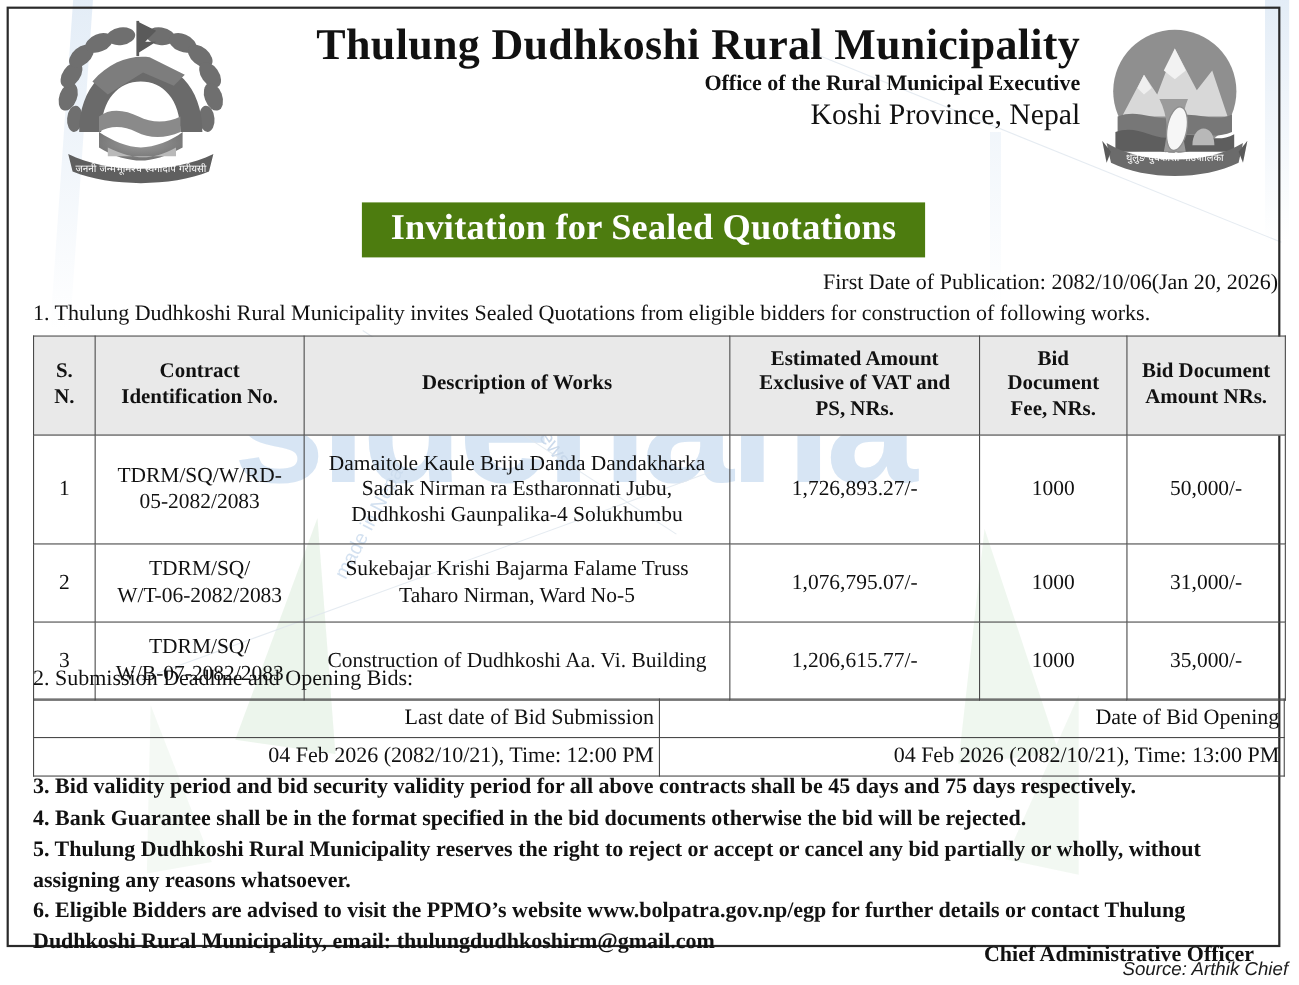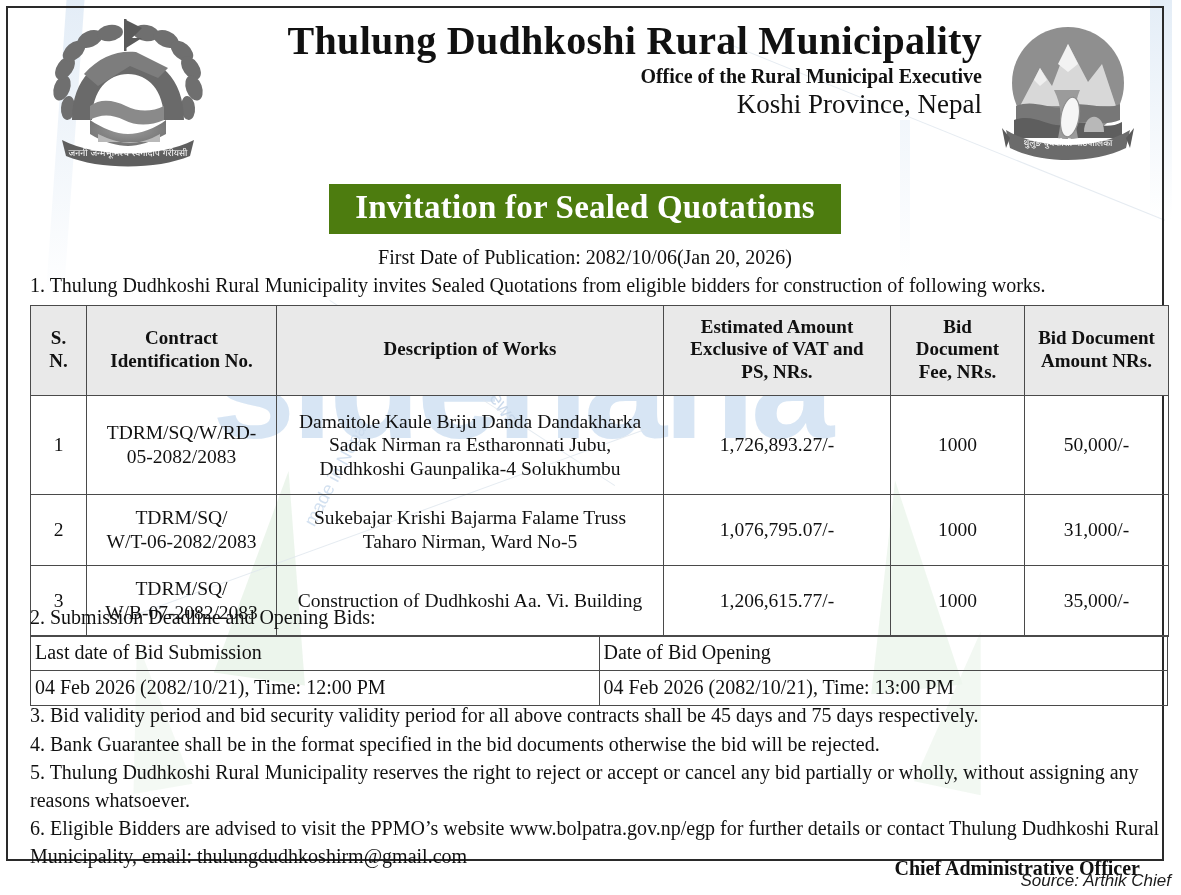--- a/index.html
+++ b/index.html
@@ -169,21 +169,21 @@
     font-size: 33px;
     font-weight: 700;
     padding: 5px 26px 8px 26px;
     letter-spacing: .2px;
   }
 
   .pubdate {
     position: absolute;
     left: 0; right: 0;
     top: 238px;
-    text-align: center;
+    text-align: right;
     font-size: 20px;
     z-index: 3;
   }
 
   .intro-line {
     position: absolute;
     left: 22px;
     top: 266px;
     font-size: 20px;
     z-index: 3;
@@ -249,38 +249,38 @@
     z-index: 3;
   }
   table.dates {
     border-collapse: collapse;
     width: 100%;
     table-layout: fixed;
     background: transparent;
   }
   table.dates th, table.dates td {
     border: 1px solid #4a4a4a;
-    text-align: left;
+    text-align: right;
     font-size: 20px;
     font-weight: 400;
     padding: 5px 4px 6px 4px;
     height: 23px;
   }
 
   
   .clauses {
     position: absolute;
     left: 22px;
     top: 694px;
     width: 1140px;
     font-size: 20px;
     line-height: 1.38;
     z-index: 3;
   }
-  .clauses p { margin: 0 0 1px 0; }
+  .clauses p { margin: 0 0 1px 0; font-weight: bold; }
 
   .signoff {
     position: absolute;
     right: 22px;
     top: 849px;
     font-size: 20px;
     font-weight: 700;
     z-index: 3;
   }
 

